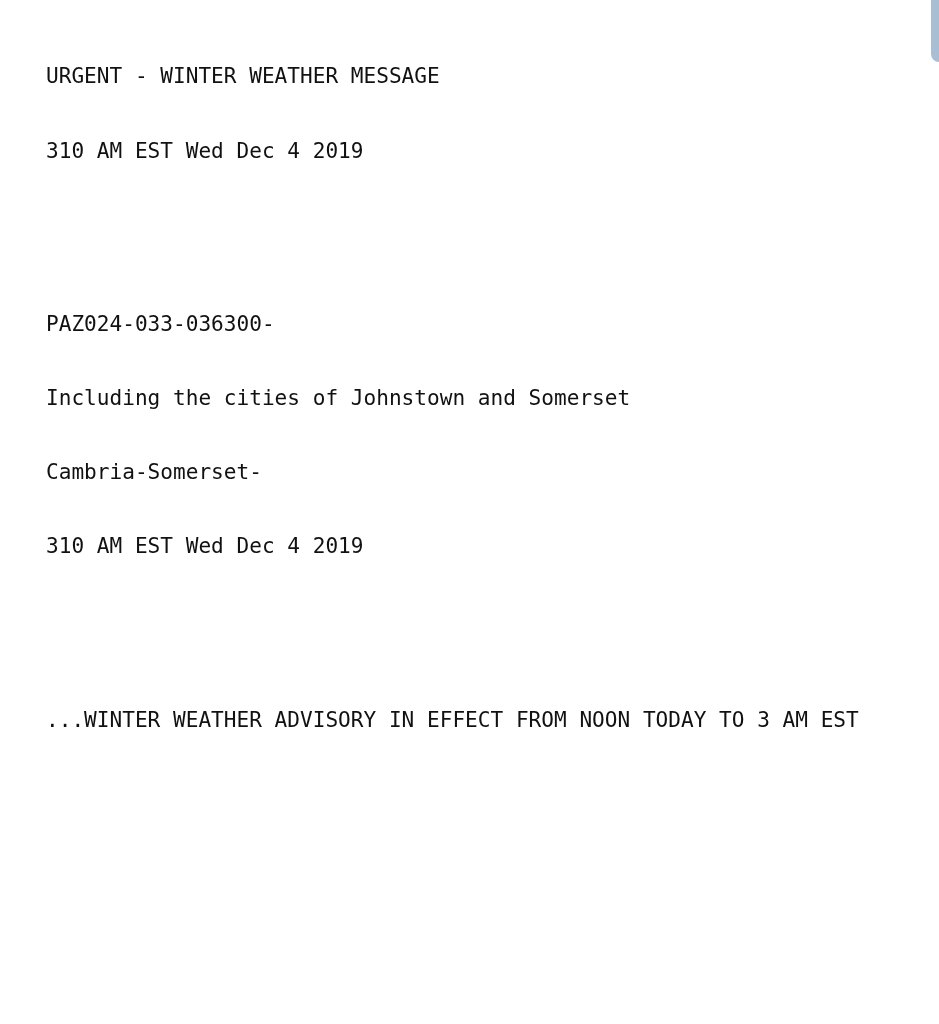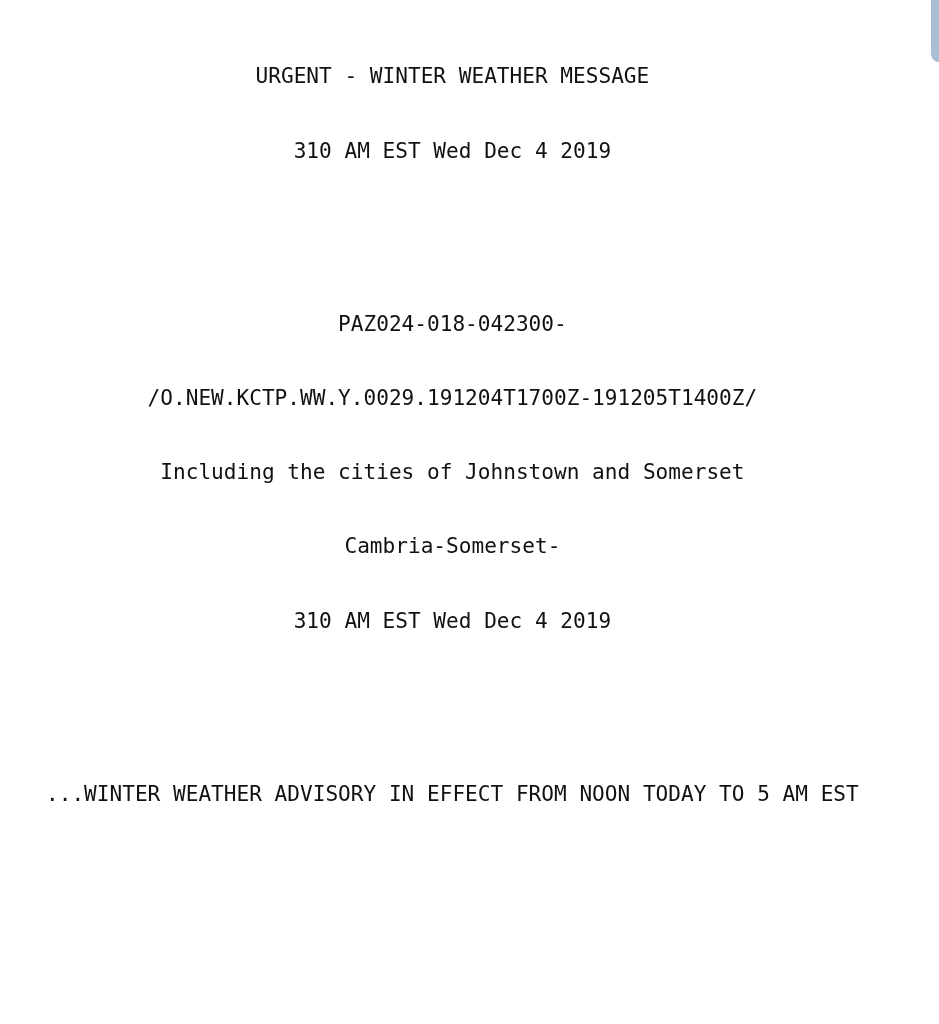--- a/index.html
+++ b/index.html
@@ -20,21 +20,20 @@
       margin: 0;
       font-family: "DejaVu Sans Mono", "Liberation Mono", monospace;
       font-size: 21.1px;
       line-height: 24.74px;
       color: #111111;
       white-space: pre;
     }
     .line {
       display: block;
       height: 24.74px;
-      text-align: center;
     }
     .blank {
       display: block;
       height: 24.74px;
     }
     .scroll-thumb {
       position: absolute;
       right: 0;
       top: 0;
       width: 8px;
@@ -44,28 +43,27 @@
     }
   </style>
 </head>
 <body>
 
 <div class="doc">
   <span class="line">URGENT - WINTER WEATHER MESSAGE</span>
   <span class="line">310 AM EST Wed Dec 4 2019</span>
   <span class="blank"></span>
 
-  <span class="line">PAZ024-018-042300-</span>
-  <span class="line">/O.NEW.KCTP.WW.Y.0029.191204T1700Z-191205T1400Z/</span>
+  <span class="line">PAZ024-033-036300-</span>
   <span class="line">Including the cities of Johnstown and Somerset</span>
   <span class="line">Cambria-Somerset-</span>
   <span class="line">310 AM EST Wed Dec 4 2019</span>
   <span class="blank"></span>
 
-  <span class="line">...WINTER WEATHER ADVISORY IN EFFECT FROM NOON TODAY TO 5 AM EST</span>
+  <span class="line">...WINTER WEATHER ADVISORY IN EFFECT FROM NOON TODAY TO 3 AM EST</span>
   <span class="blank"></span>
 
   
   
   
   
 
   
   
 

